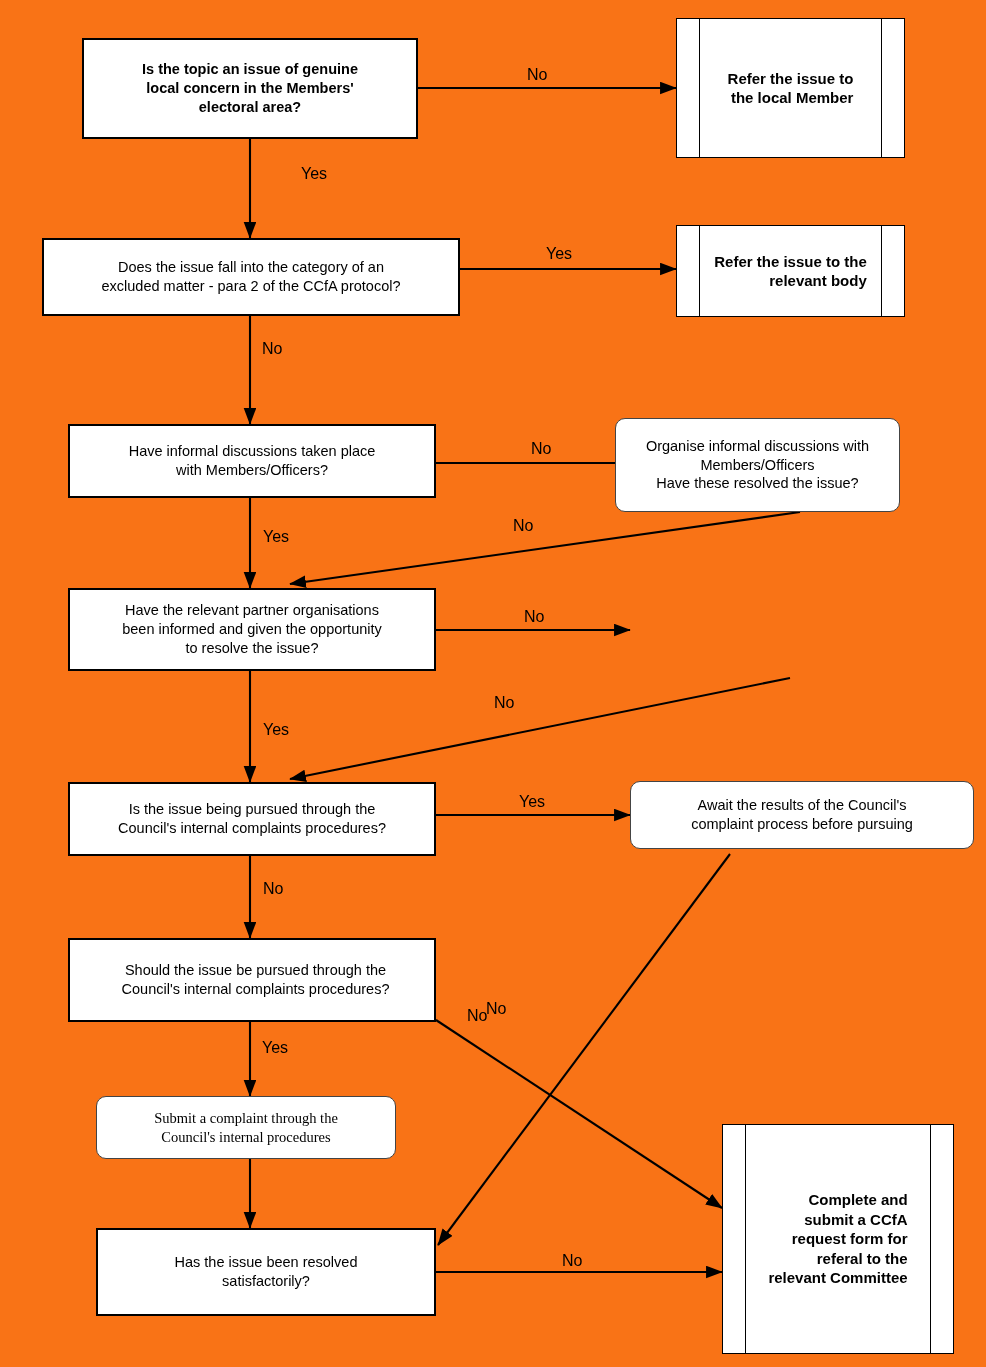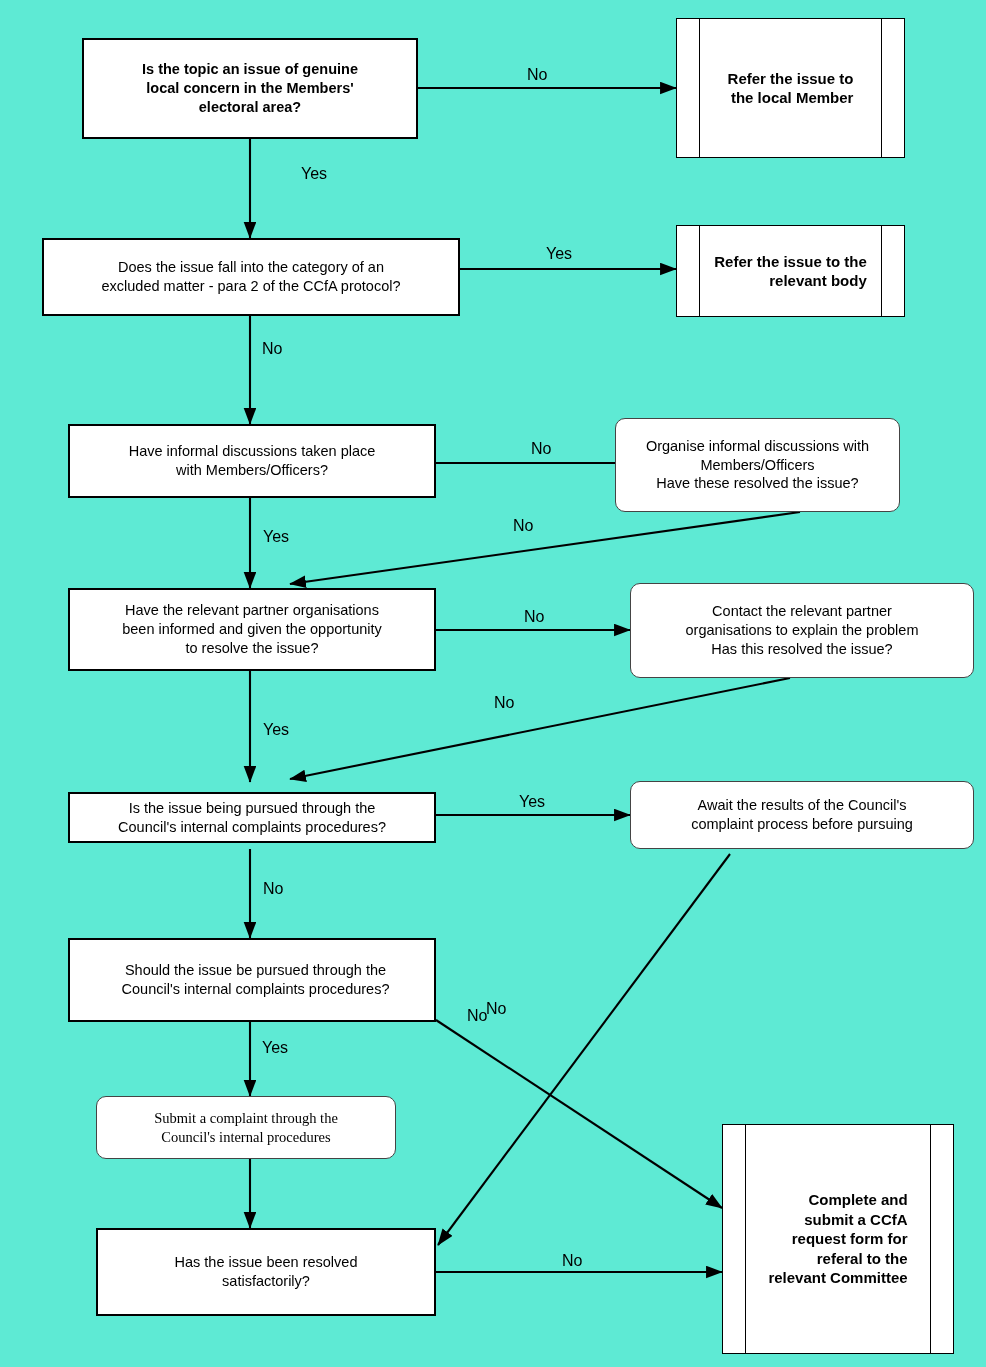--- a/index.html
+++ b/index.html
@@ -8,21 +8,21 @@
     padding: 0;
     background: #ffffff;
   }
   body {
     font-family: "Liberation Sans", sans-serif;
   }
   #canvas {
     position: relative;
     width: 986px;
     height: 1367px;
-    background: #5eead4;
+    background: #f97316;
     overflow: hidden;
   }
   #edges {
     position: absolute;
     left: 0;
     top: 0;
     width: 986px;
     height: 1367px;
     pointer-events: none;
   }
@@ -161,27 +161,22 @@
 Members/Officers
 Have these resolved the issue?</span>
   </div>
 
   <div class="node rect" style="left:68px; top:588px; width:368px; height:83px;">
     <span class="txt">Have the relevant partner organisations
 been informed and given the opportunity
 to resolve the issue?</span>
   </div>
 
-  <div class="node round" style="left:630px; top:583px; width:344px; height:95px;">
-    <span class="txt">Contact the relevant partner
-organisations to explain the problem
-Has this resolved the issue?</span>
-  </div>
-
-  <div class="node rect" style="left:68px; top:782px; width:368px; height:51px;margin-top:10px;">
+
+  <div class="node rect" style="left:68px; top:782px; width:368px; height:74px;">
     <span class="txt">Is the issue being pursued through the
 Council's internal complaints procedures?</span>
   </div>
 
   <div class="node round" style="left:630px; top:781px; width:344px; height:68px;">
     <span class="txt">Await the results of the Council's
 complaint process before pursuing</span>
   </div>
 
   <div class="node rect" style="left:68px; top:938px; width:368px; height:84px;padding-left:7px;">

